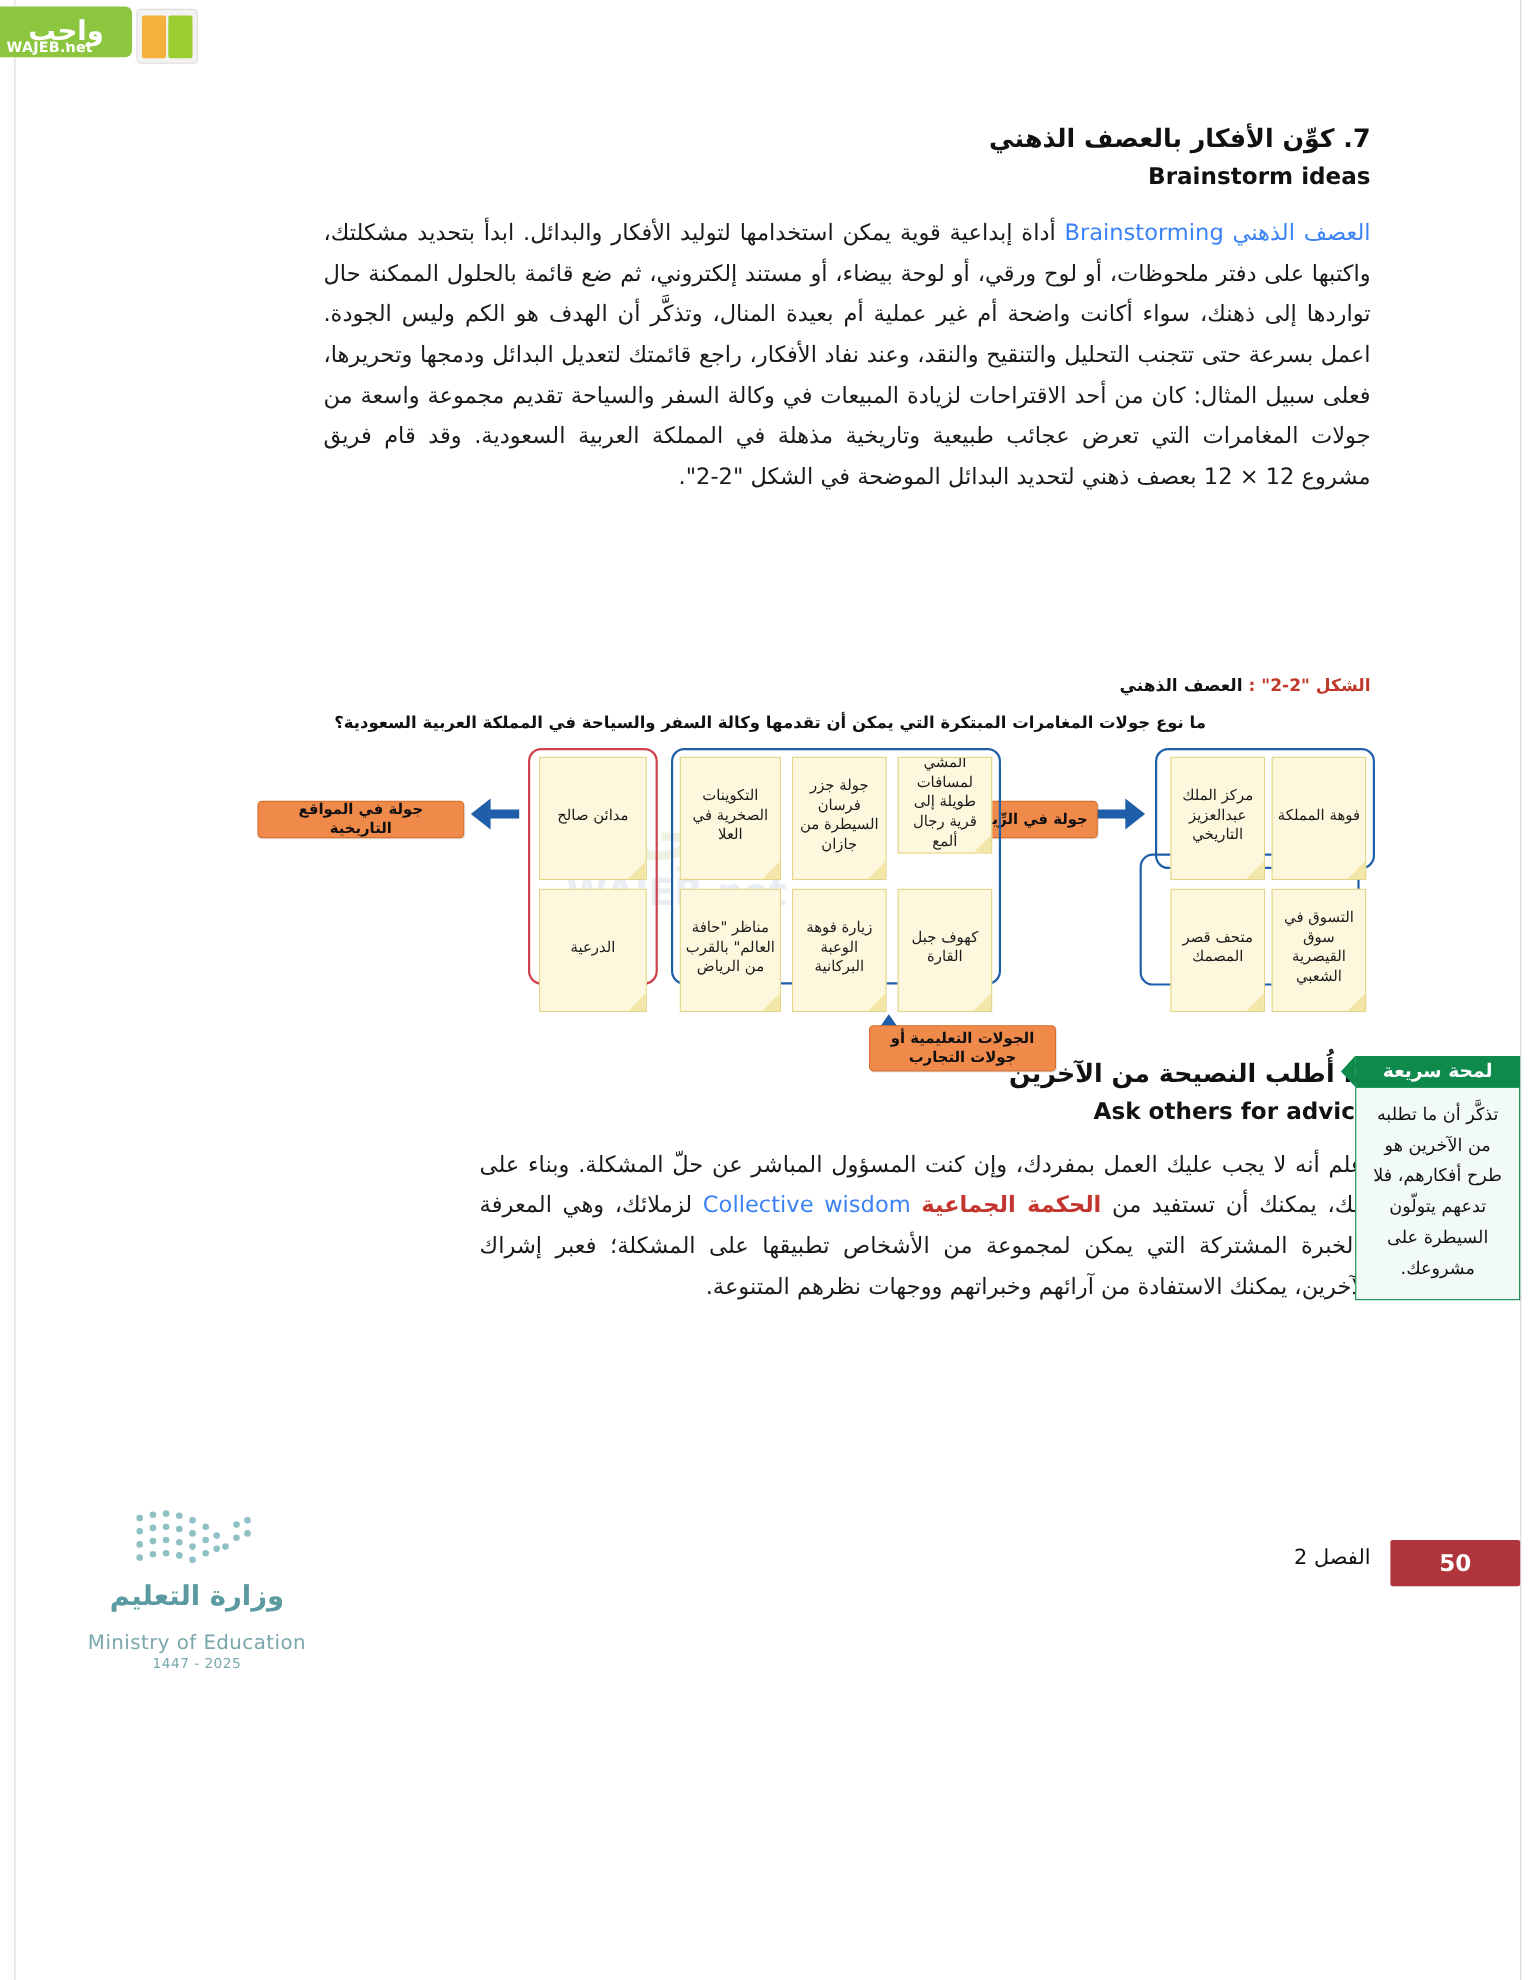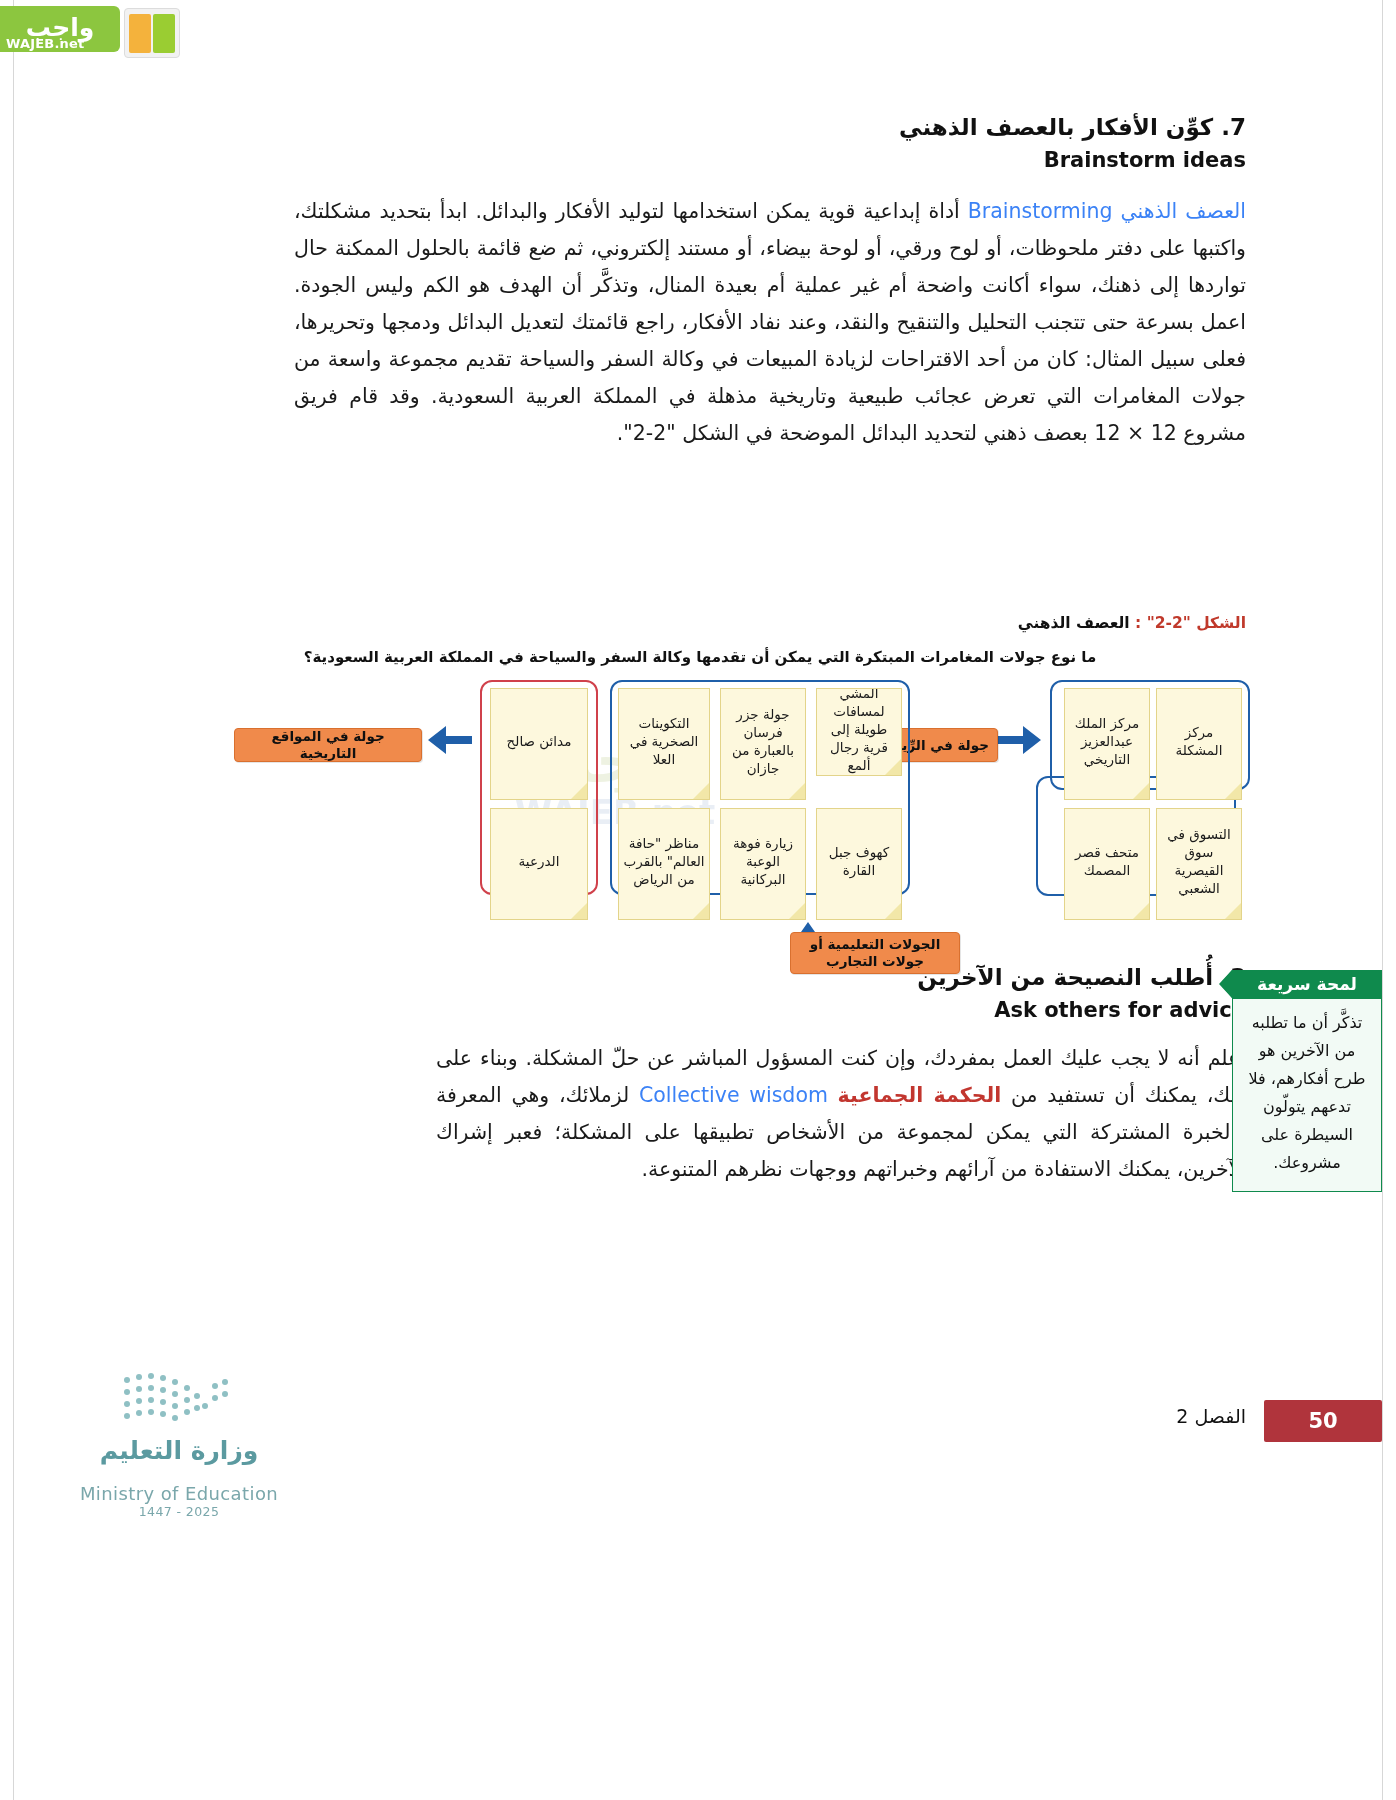--- a/index.html
+++ b/index.html
@@ -156,21 +156,20 @@
   .tip-wrap{ position:absolute; }
   .tip-head{
     background:#0f8a4d;
     color:#fff;
     font-size:17px; font-weight:bold;
     text-align:center;
     direction:rtl;
     padding:4px 10px 5px 10px;
     position:relative;
     width:150px;
-    margin-top:10px;
   }
   .tip-head:before{
     content:"";
     position:absolute; right:100%; top:0;
     border-top:14px solid transparent;
     border-bottom:14px solid transparent;
     border-left:0;
     border-right:12px solid #0f8a4d;
     transform:translateX(0);
   }
@@ -268,21 +267,21 @@
 
   <div class="wm" style="left:300px; top:70px;">
     <div class="wm-ar">واجب</div>
     <div class="wm-en">WAJEB.net</div>
   </div>
 
   <div class="grp grp-blue" style="right:0px; top:20px; width:200px; height:110px;"></div>
   <div class="grp grp-blue2" style="right:14px; top:116px; width:200px; height:120px;"></div>
 
   <div class="note" style="right:8px; top:28px; width:86px; height:112px;">
-    <span>مركز المشكلة</span>
+    <span>فوهة المملكة</span>
   </div>
   <div class="note" style="right:100px; top:28px; width:86px; height:112px;">
     <span>مركز الملك عبدالعزيز التاريخي</span>
   </div>
   <div class="note" style="right:8px; top:148px; width:86px; height:112px;">
     <span>التسوق في سوق القيصرية الشعبي</span>
   </div>
   <div class="note" style="right:100px; top:148px; width:86px; height:112px;">
     <span>متحف قصر المصمك</span>
   </div>
@@ -292,21 +291,21 @@
   </svg>
 
   <div class="pill" style="right:252px; top:68px; width:128px; height:34px;">جولة في الرِّياض</div>
 
   <div class="grp grp-blue" style="right:340px; top:20px; width:300px; height:215px;"></div>
 
   <div class="note" style="right:348px; top:28px; width:86px; height:88px;">
     <span>المشي لمسافات طويلة إلى قرية رجال ألمع</span>
   </div>
   <div class="note" style="right:444px; top:28px; width:86px; height:112px;">
-    <span>جولة جزر فرسان بالعبارة من جازان</span>
+    <span>جولة جزر فرسان السيطرة من جازان</span>
   </div>
   <div class="note" style="right:540px; top:28px; width:92px; height:112px;">
     <span>التكوينات الصخرية في العلا</span>
   </div>
   <div class="note" style="right:348px; top:148px; width:86px; height:112px;">
     <span>كهوف جبل القارة</span>
   </div>
   <div class="note" style="right:444px; top:148px; width:86px; height:112px;">
     <span>زيارة فوهة الوعبة البركانية</span>
   </div>

